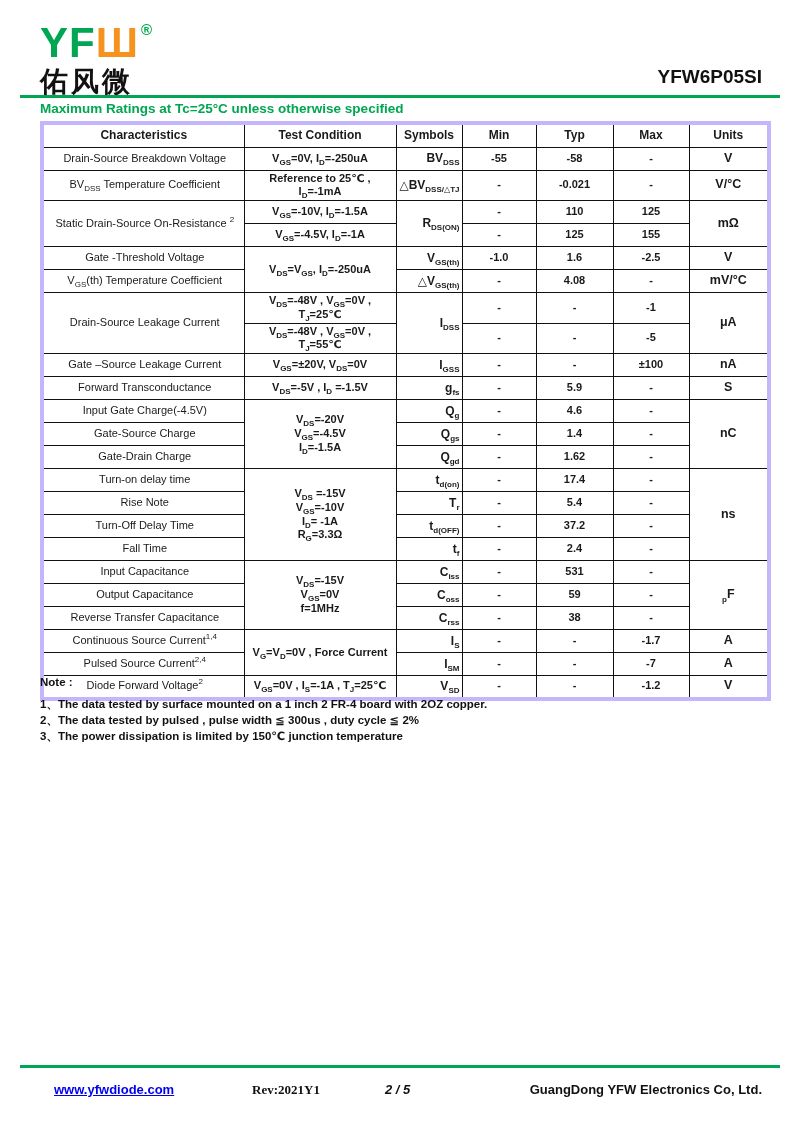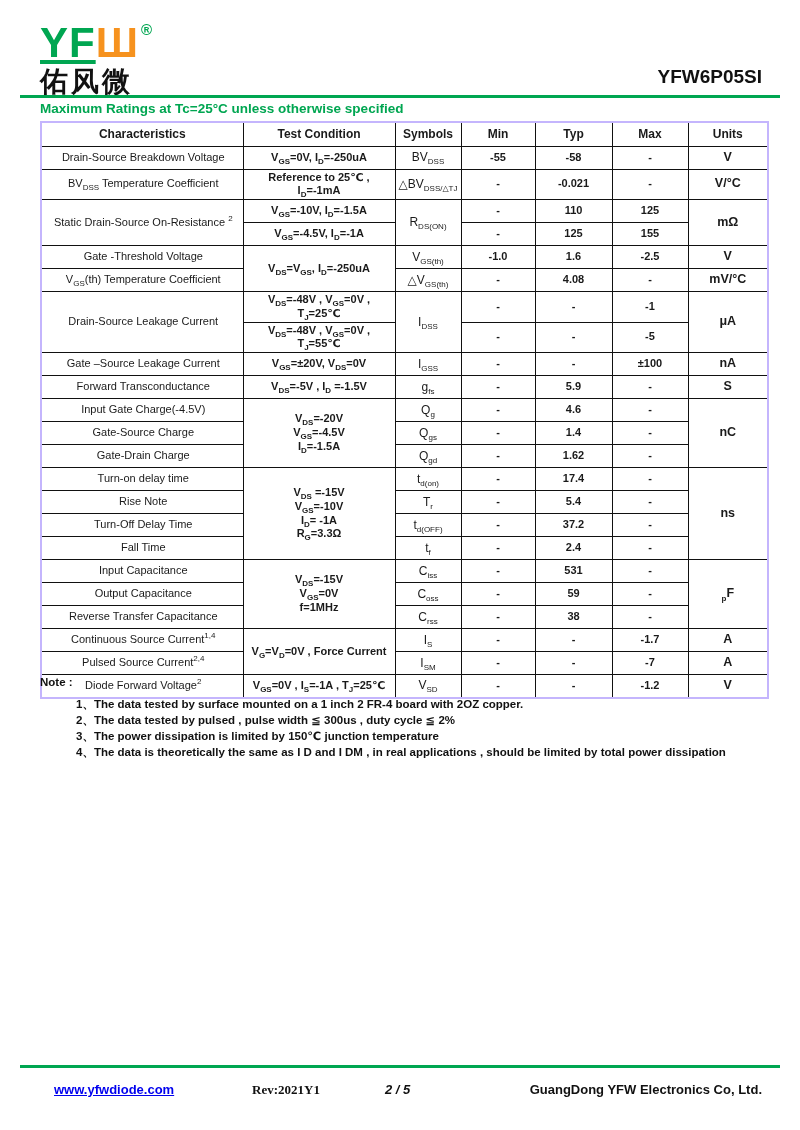--- a/index.html
+++ b/index.html
@@ -5,45 +5,45 @@
   * { margin:0; padding:0; box-sizing:border-box; }
   html,body { background:#fff; }
   .page {
     position:relative; width:800px; height:1130px; background:#ffffff;
     font-family:"Liberation Sans","DejaVu Sans",sans-serif; color:#1a1a1a;
     overflow:hidden;
   }
   
   .logo { position:absolute; left:40px; top:8px; }
   .logo-latin { font-weight:800; font-size:42px; line-height:44px; letter-spacing:1px; }
-  .logo-yf { color:#00A651;text-decoration:underline; }
+  .logo-yf { color:#00A651; }
   .logo-w  { color:#F6921E; }
   .logo-reg { color:#00A651; font-size:15px; font-weight:700; vertical-align:22px; margin-left:2px; }
   .logo-cn { font-size:28px; font-weight:700; color:#111; letter-spacing:3px; margin-top:-2px; }
   .doc-title { position:absolute; right:38px; top:66px; font-size:19px; font-weight:800; color:#111; }
   .rule-top { position:absolute; left:20px; right:20px; top:95px; height:3px; background:#00A651; }
   .section-title { position:absolute; left:40px; top:101px; font-size:13.5px; font-weight:700; color:#00A651; }
   
   .tbl-wrap { position:absolute; left:40px; top:121px; }
-  table { border-collapse:collapse; table-layout:fixed; width:727px; border:2px solid #c4b5fd; }
+  table { border-collapse:collapse; table-layout:fixed; width:727px; border:4px solid #c4b5fd; }
   col.c0{width:202px;} col.c1{width:152px;} col.c2{width:66px;} col.c3{width:74px;}
   col.c4{width:77px;} col.c5{width:76px;} col.c6{width:80px;}
   th,td { border:1.5px solid #111; text-align:center; vertical-align:middle; padding:1px 2px; height:23px; line-height:1.25; }
   th { font-size:12px; font-weight:800; height:24px; }
   td.col0 { text-align:center; padding-left:4px; font-weight:400; font-size:11px; }
   td.col1 { font-weight:700; font-size:11px; }
-  td.col2 { font-weight:400; font-size:12px; }
+  td.col2 { font-weight:700; font-size:12px;text-align:right; }
   td.col3, td.col4, td.col5 { font-weight:700; font-size:11px; }
   td.col6 { font-weight:800; font-size:12.5px; }
   sub { font-size:8px; line-height:0; }
   sup { font-size:8px; line-height:0; }
   
   .notes { position:absolute; left:40px; top:676px; width:720px; font-size:11.5px; font-weight:700; color:#111; }
   .notes-title { margin-bottom:8px; }
-  .note-item { line-height:16px;margin-left:36px; }
+  .note-item { line-height:16px; }
   
   .rule-bottom { position:absolute; left:20px; right:20px; top:1065px; height:2.5px; background:#00A651; }
   .footer { position:absolute; left:0; top:1082px; width:800px; height:20px; font-size:13px; font-weight:800; color:#111; }
   .footer-site { position:absolute; left:54px; color:#0000EE; text-decoration:underline; cursor:pointer; }
   .footer-rev { position:absolute; left:252px;font-family:Liberation Serif, serif; }
   .footer-page { position:absolute; left:385px;font-style:italic; }
   .footer-company { position:absolute; right:38px; }
 </style>
 </head>
 <body>
@@ -271,21 +271,20 @@
           </tr>
         </tbody>
     </table>
   </div>
 
   <div class="notes">
     <div class="notes-title">Note :</div>
     <div class="note-item">1、The data tested by surface mounted on a 1 inch 2 FR-4 board with 2OZ copper.</div>
     <div class="note-item">2、The data tested by pulsed , pulse width ≦ 300us , duty cycle ≦ 2%</div>
     <div class="note-item">3、The power dissipation is limited by 150℃ junction temperature</div>
-    <div class="note-item">4、The data is theoretically the same as I D and I DM , in real applications , should be limited by total power dissipation</div>
   </div>
 
   <div class="rule-bottom"></div>
   <div class="footer">
     <a class="footer-site">www.yfwdiode.com</a>
     <span class="footer-rev">Rev:2021Y1</span>
     <span class="footer-page">2 / 5</span>
     <span class="footer-company">GuangDong YFW Electronics Co, Ltd.</span>
   </div>
 

